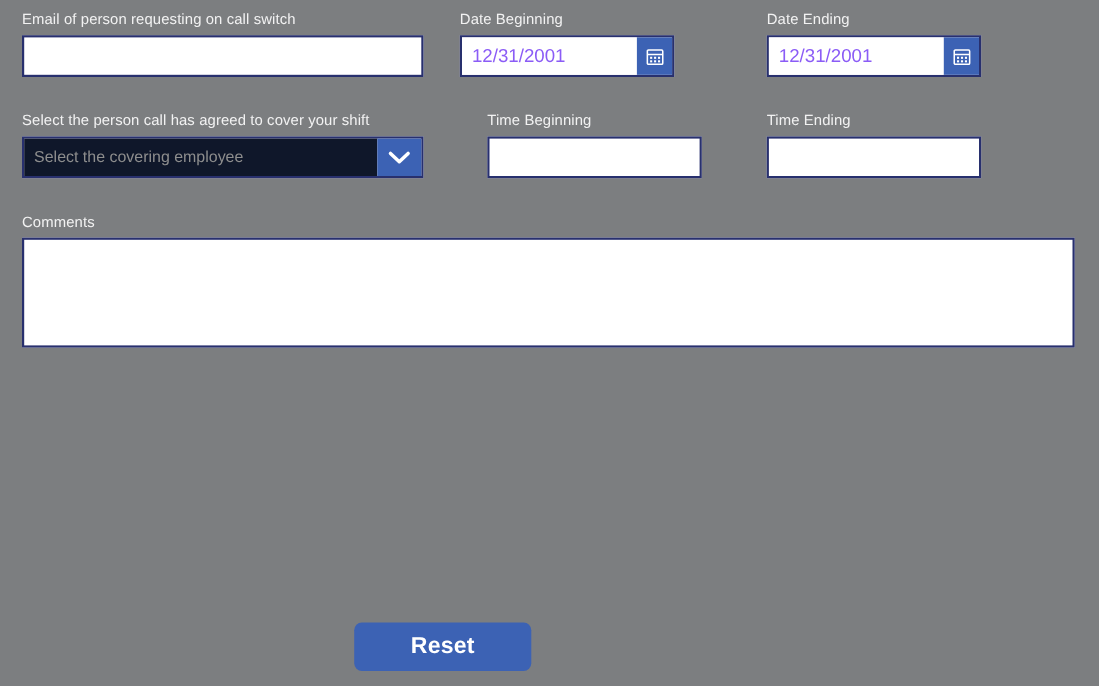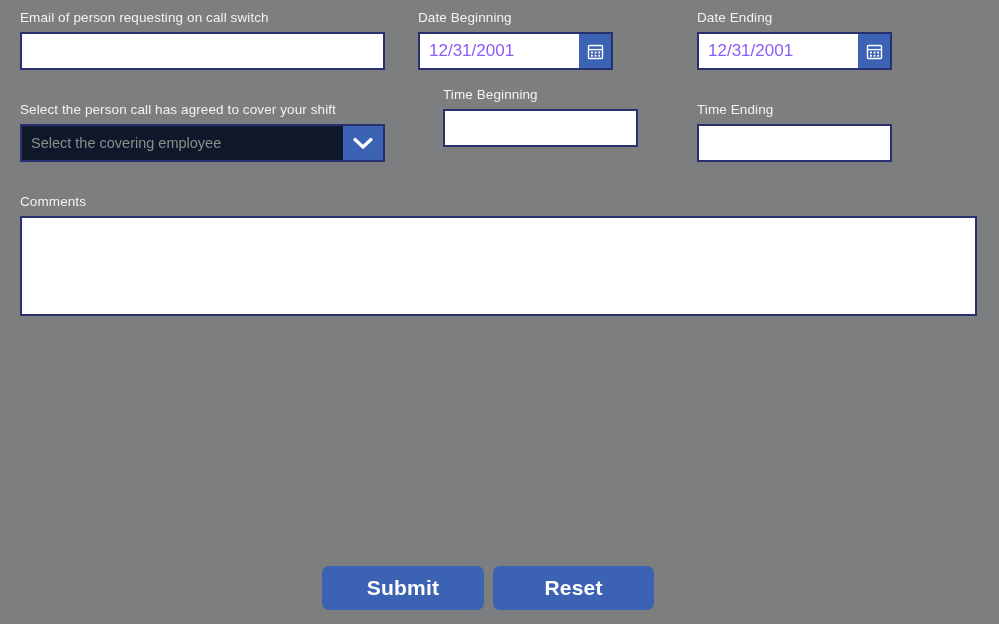--- a/index.html
+++ b/index.html
@@ -211,38 +211,37 @@
       <div class="combo-btn drop">
         <span>
           <svg width="26" height="18" viewBox="0 0 26 18">
             <polyline points="5,5.5 13,13 21,5.5" fill="none" stroke="#ffffff" stroke-width="3.2" stroke-linecap="round" stroke-linejoin="round"></polyline>
           </svg>
         </span>
       </div>
     </div>
   </div>
 
-  <div class="field" style="left:443px; top:87px; width:195px;">
+  <div class="field" style="left:443px; top:102px; width:195px;">
     <div class="field-label">Time Beginning</div>
     <div style="height:6px;"></div>
     <input class="text-input" type="text" placeholder="" style="">
   </div>
 
   <div class="field" style="left:697px; top:102px; width:195px;">
     <div class="field-label">Time Ending</div>
     <div style="height:6px;"></div>
     <input class="text-input" type="text" placeholder="" style="">
   </div>
 
   <div class="field" style="left:20px; top:194px; width:957px;">
     <div class="field-label">Comments</div>
     <div style="height:6px;"></div>
     <div style="height:100px;">
       <textarea class="comment-area" placeholder="" style=""></textarea>
     </div>
   </div>
 
   <div class="actions">
-    <button class="action-btn submit">Submit</button>
     <button class="action-btn reset">Reset</button>
   </div>
 
 </div>
 
 </body></html>

